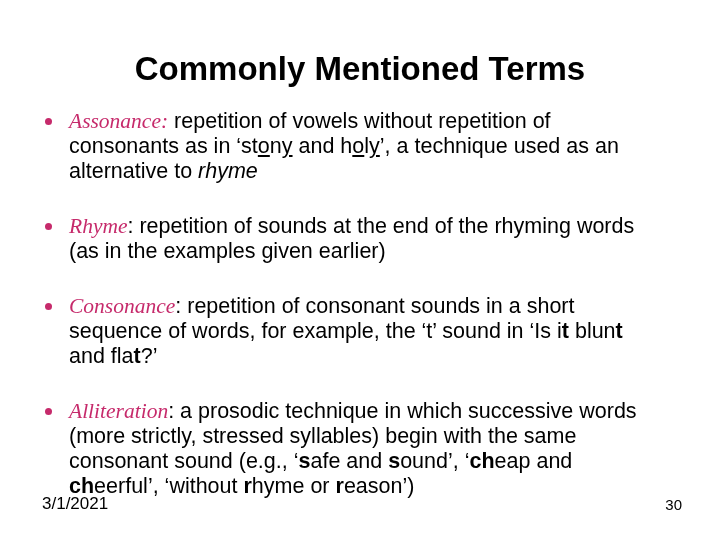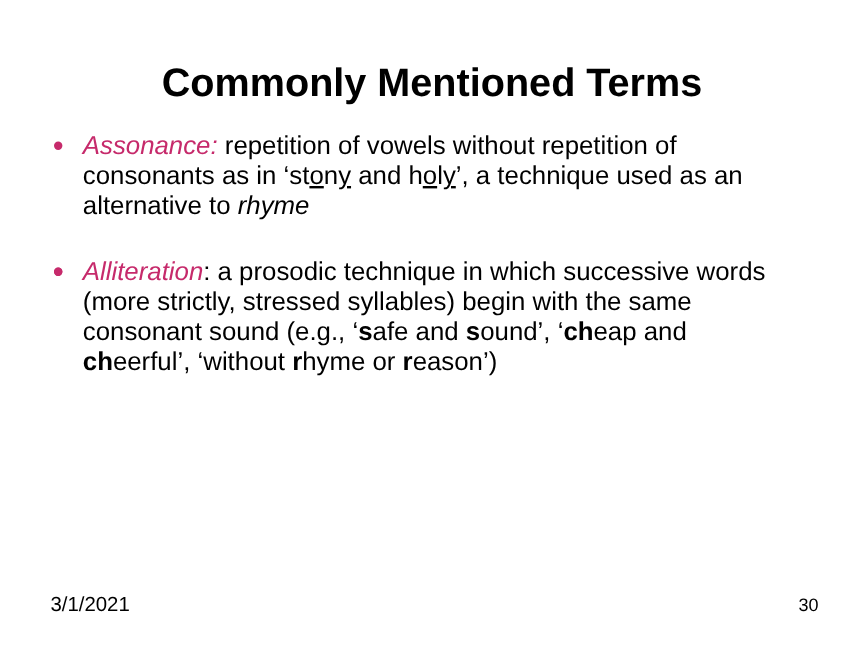--- a/index.html
+++ b/index.html
@@ -46,21 +46,21 @@
   .bullet:last-child { margin-bottom: 13px; }
   .dot {
     position: absolute;
     left: 3px;
     top: 9px;
     width: 7px;
     height: 7px;
     border-radius: 50%;
     background: var(--accent);
   }
-  .seg-term { color: var(--accent); font-style: italic; }
+  .seg-term { color: var(--accent); font-style: italic; font-family: Liberation Serif, serif; }
   .seg-i { font-style: italic; }
   .seg-b { font-weight: bold; }
   .seg-u {
     text-decoration: underline;
     text-decoration-thickness: 1.5px;
     text-underline-offset: 2px;
   }
   .footer-date {
     position: absolute;
     left: 42px;
@@ -83,23 +83,28 @@
 
   <h1 class="title">Commonly Mentioned Terms</h1>
 
   <div class="bullets">
 
     <div class="bullet">
       <span class="dot"></span>
       <span class="bullet-text"><span class="seg-term">Assonance:</span><span> repetition of vowels without repetition of consonants as in ‘st</span><span class="seg-u">o</span><span>n</span><span class="seg-u">y</span><span> and h</span><span class="seg-u">o</span><span>l</span><span class="seg-u">y</span><span>’, a technique used as an alternative to </span><span class="seg-i">rhyme</span></span>
     </div>
 
+    <div class="bullet">
+      <span class="dot"></span>
+      <span class="bullet-text"><span class="seg-term">Rhyme</span><span>: repetition of sounds at the end of the rhyming words (as in the examples given earlier)</span></span>
+    </div>
 
     <div class="bullet">
       <span class="dot"></span>
+      <span class="bullet-text"><span class="seg-term">Consonance</span><span>: repetition of consonant sounds in a short sequence of words, for example, the ‘t’ sound in ‘Is i</span><span class="seg-b">t</span><span> blun</span><span class="seg-b">t</span><span> and fla</span><span class="seg-b">t</span><span>?’</span></span>
     </div>
 
     <div class="bullet">
       <span class="dot"></span>
       <span class="bullet-text"><span class="seg-term">Alliteration</span><span>: a prosodic technique in which successive words (more strictly, stressed syllables) begin with the same consonant sound (e.g., ‘</span><span class="seg-b">s</span><span>afe and </span><span class="seg-b">s</span><span>ound’, ‘</span><span class="seg-b">ch</span><span>eap and </span><span class="seg-b">ch</span><span>eerful’, ‘without </span><span class="seg-b">r</span><span>hyme or </span><span class="seg-b">r</span><span>eason’)</span></span>
     </div>
 
   </div>
 
   <div class="footer-date">3/1/2021</div>

